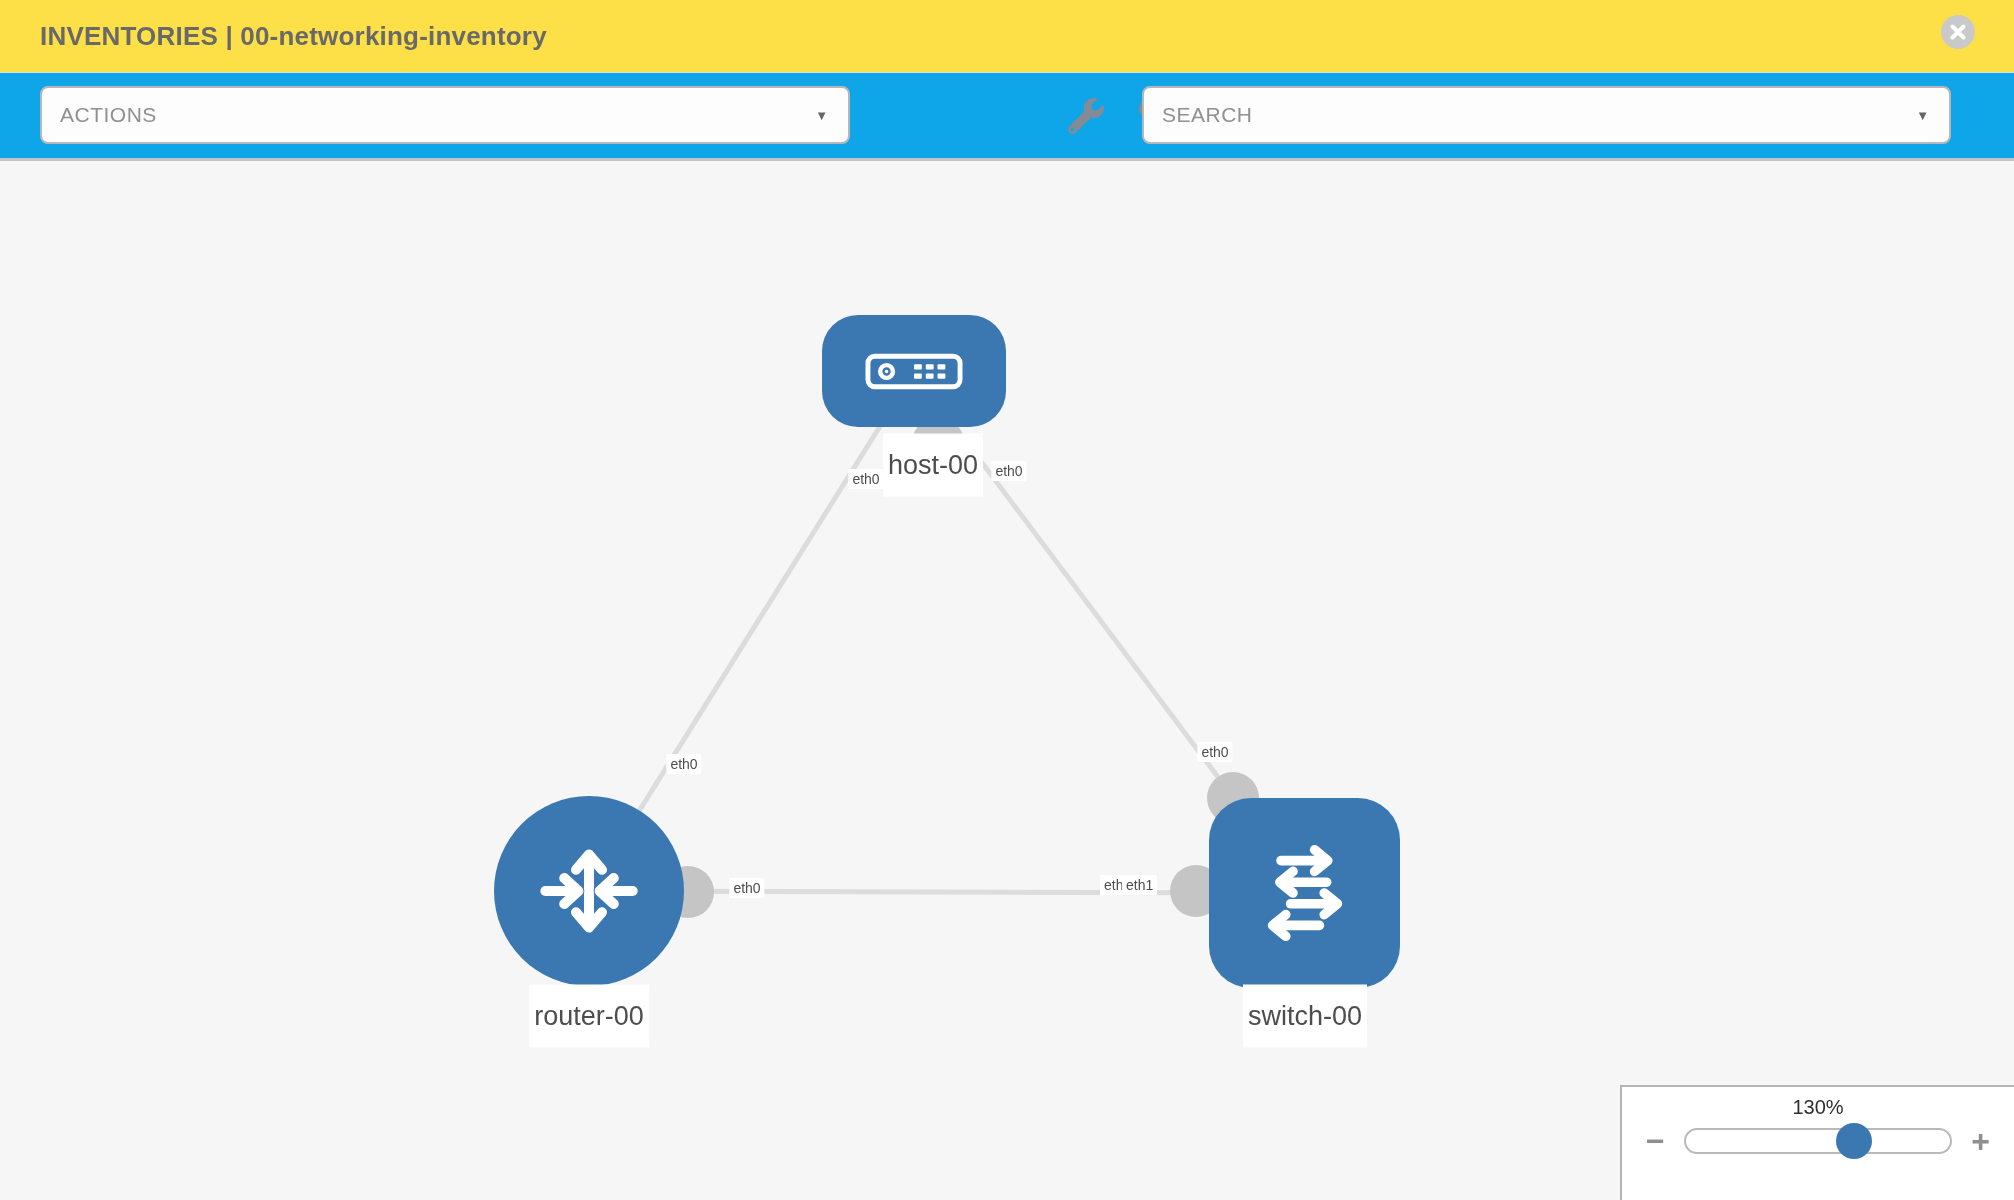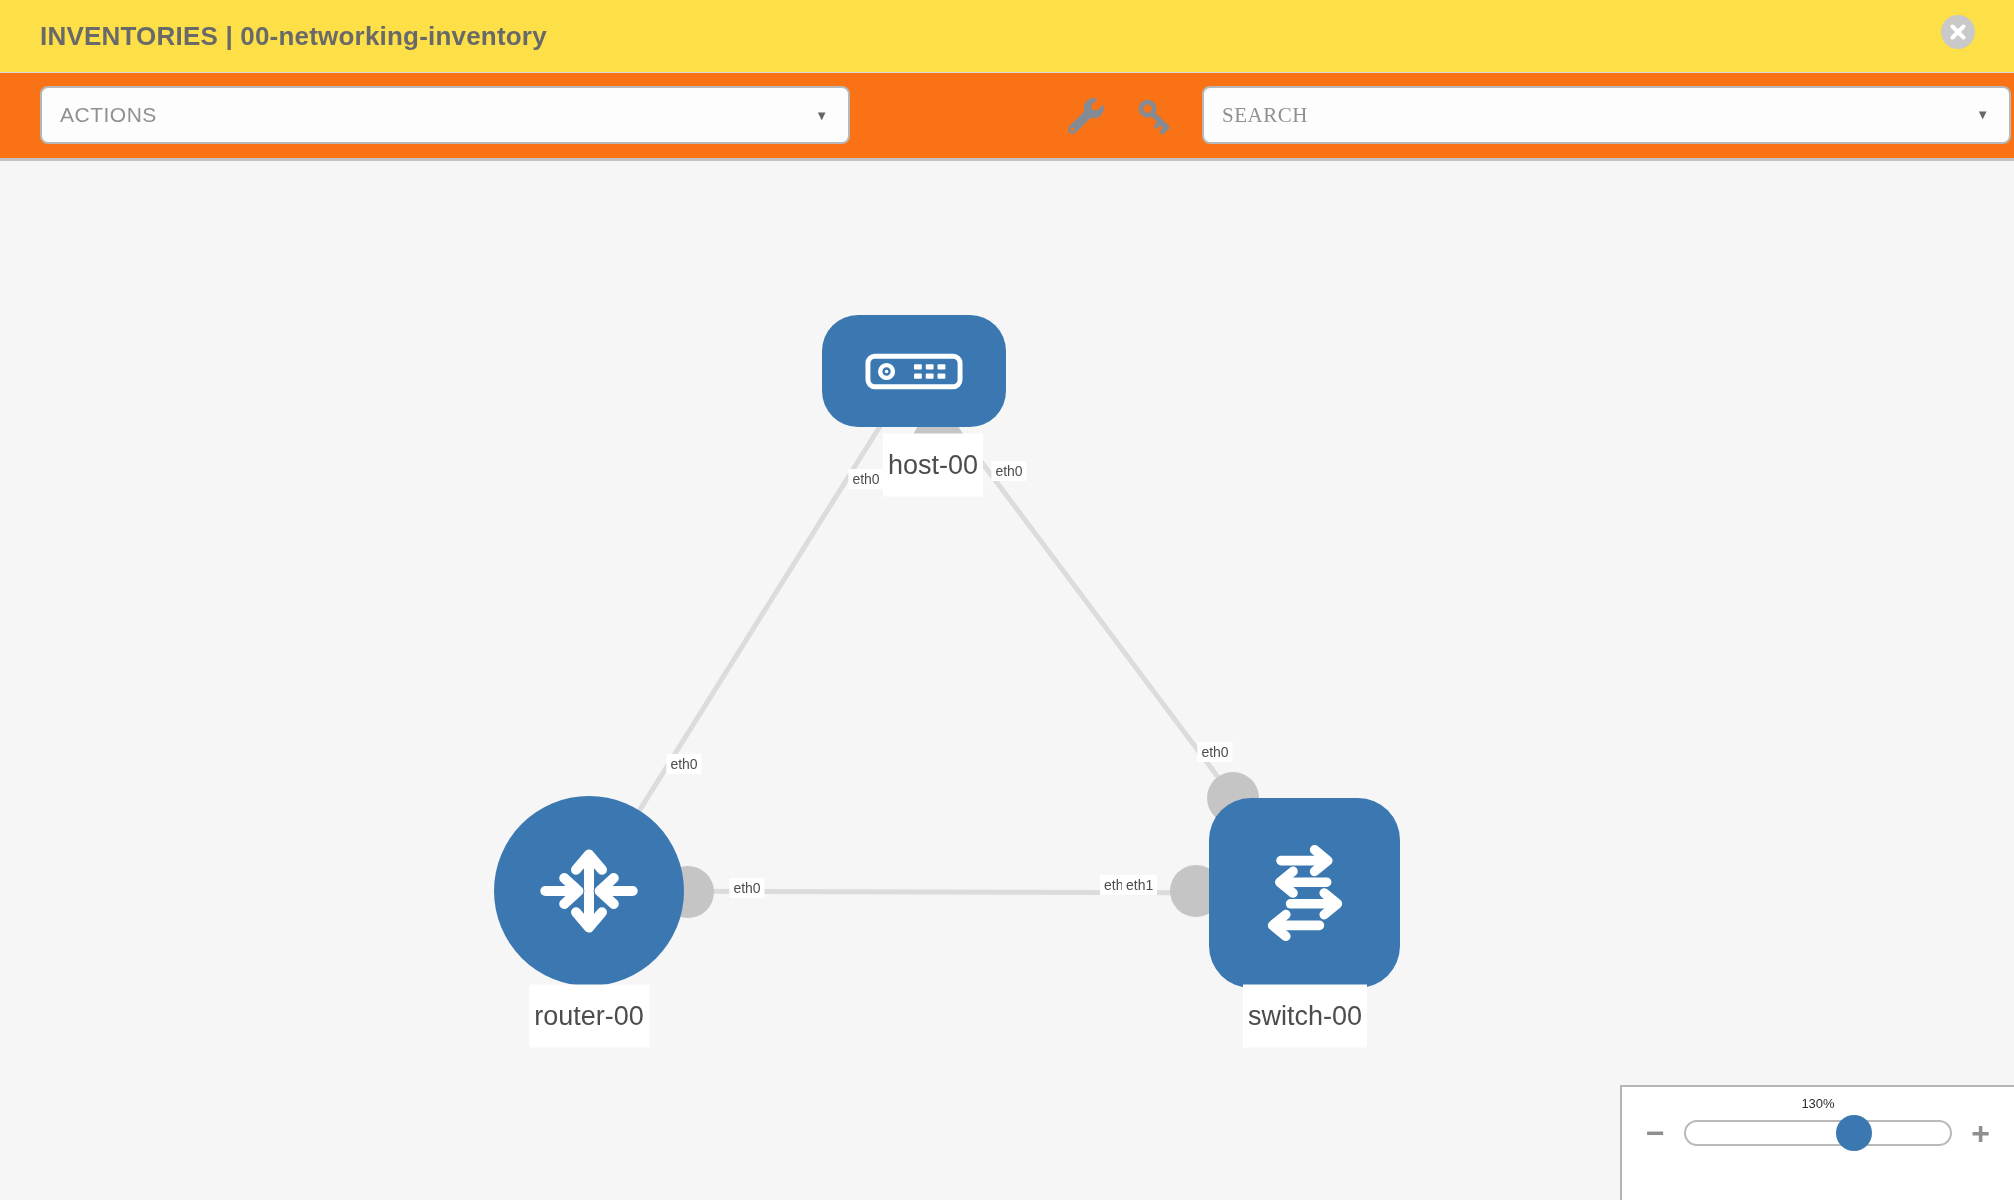--- a/index.html
+++ b/index.html
@@ -11,30 +11,30 @@
   .header { position:absolute; left:0; top:0; width:2014px; height:72px;
             background:#fde047; }
   .page-title { position:absolute; left:40px; top:50%; transform:translateY(-50%);
                 font-size:26px; font-weight:bold; color:#696969; letter-spacing:.2px; }
   .close-btn { position:absolute; left:1941px; top:15px; width:34px; height:34px;
                border-radius:50%; background:#c9c9c9; cursor:pointer;
                display:flex; align-items:center; justify-content:center; }
 
   
   .toolbar { position:absolute; left:0; top:72px; width:2014px; height:89px;
-             background:#f97316; border-top:1px solid #dcdcdc;
+             background:#0ea5e9; border-top:1px solid #dcdcdc;
              border-bottom:3px solid #c3c3c3; }
   .dropdown { position:absolute; top:13px; height:58px; background:#fdfdfd;
               border:2px solid #b7b7b7; border-radius:8px; cursor:pointer; }
   .dropdown .dd-label { position:absolute; left:18px; top:50%; transform:translateY(-50%);
               font-size:21px; color:#909090; letter-spacing:.5px; }
   .dropdown .caret { position:absolute; right:20px; top:50%; transform:translateY(-50%);
               font-size:13px; color:#666; }
   .dd-actions { left:40px;  width:810px; }
-  .dd-search  { left:1202px; width:809px;font-family:Liberation Serif, serif; }
+  .dd-search  { left:1142px; width:809px; }
   .tool-btn { position:absolute; top:50%; transform:translateY(-50%);
               width:48px; height:48px; border:none; background:transparent;
               cursor:pointer; display:flex; align-items:center; justify-content:center; }
   .tool-btn.wrench { left:1062px; }
   .tool-btn.key    { left:1131px; }
 
   
   .canvas { position:absolute; left:0; top:164px; width:2014px; height:1036px;
             background:#f6f6f6; }
   .edges-layer { position:absolute; left:0; top:0; }
@@ -48,21 +48,21 @@
   .nlabel { position:absolute; background:#ffffff; color:#4d4d4d; white-space:nowrap;
             transform:translate(-50%,-50%); padding:16px 5px; }
   .node-label { font-size:27px; }
   .if-label   { font-size:14px; padding:2px 4px; }
   .if-label.no-center-x { transform:translateY(-50%); }
 
   
   .zoom-panel { position:absolute; left:1620px; top:1085px; width:394px; height:115px;
                 background:#ffffff; border-left:2px solid #b5b5b5;
                 border-top:2px solid #b5b5b5; }
-  .zoom-pct { margin-top:9px; text-align:center; font-size:13px; color:#2f2f2f; }
+  .zoom-pct { margin-top:9px; text-align:center; font-size:20px; color:#2f2f2f; }
   .zoom-row { position:relative; margin-top:9px; padding:0 24px;
               display:flex; align-items:center; justify-content:space-between; }
   .zoom-btn { font-size:32px; font-weight:bold; color:#8f8f8f; background:none;
               border:none; cursor:pointer; line-height:26px; }
   .zoom-track { position:relative; width:268px; height:26px; background:#ffffff;
                 border:2px solid #b9b9b9; border-radius:13px; cursor:pointer; }
   .zoom-thumb { position:absolute; left:150px; top:-7px; width:36px; height:36px;
                 border-radius:50%; background:#3b78b1; cursor:grab; }
 </style>
 </head>

